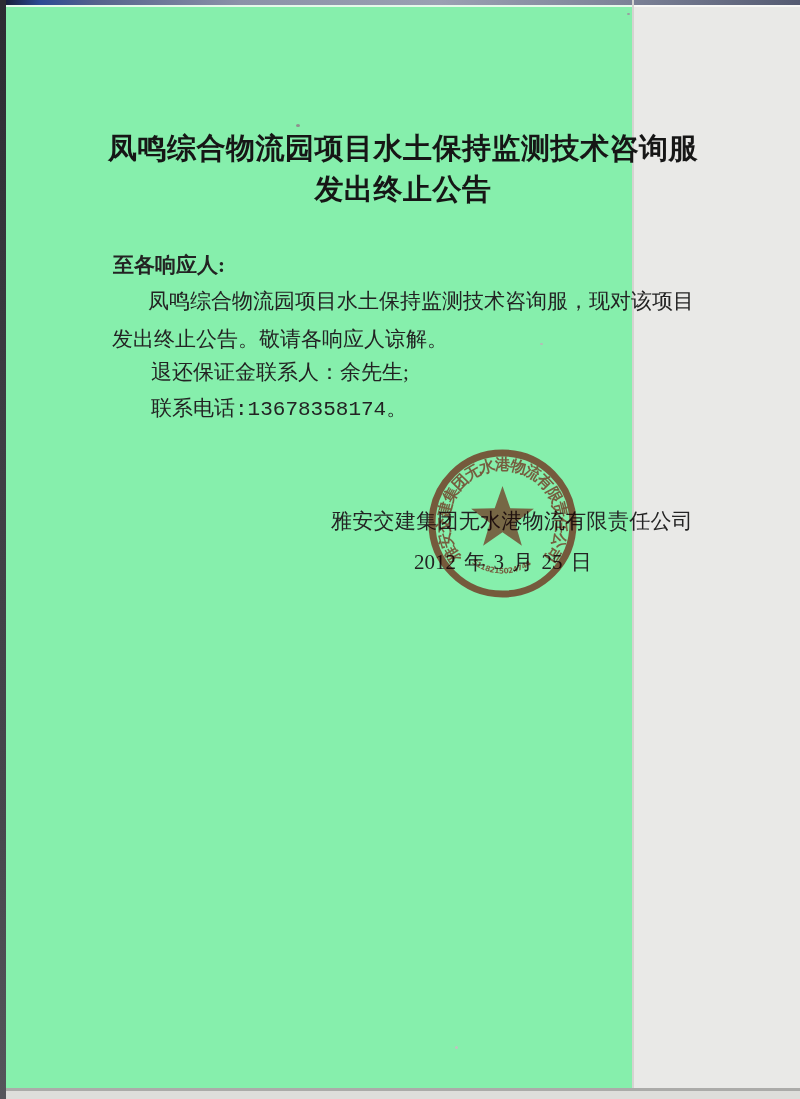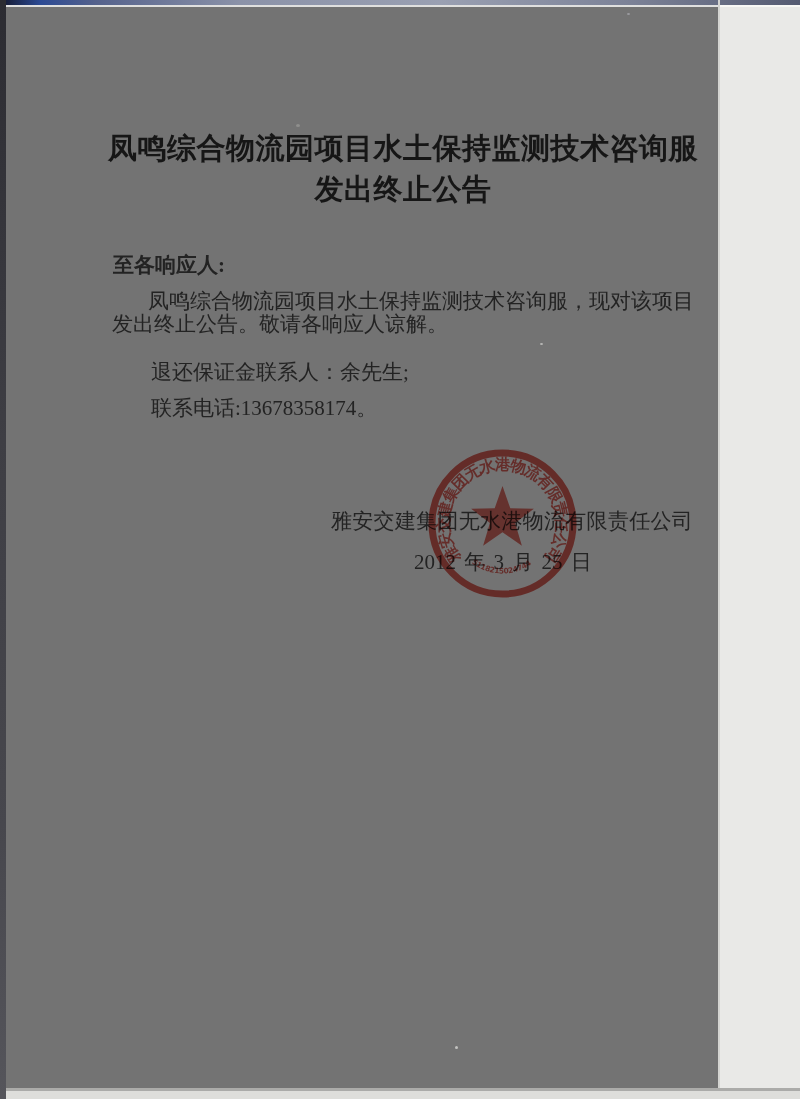--- a/index.html
+++ b/index.html
@@ -4,22 +4,22 @@
 <style>
   html,body{margin:0;padding:0;}
   body{
     width:800px;height:1099px;
     background:#e9e9e7;
     font-family:"Liberation Serif","DejaVu Serif",serif;
     overflow:hidden;
   }
   .paper{
     position:relative;
-    width:720px;height:1099px;
-    background:#737373;
+    width:634px;height:1099px;
+    background:#86efac;
     color:#222;
   }
   
   .edge-top{
     position:absolute;left:0;top:0;width:800px;height:5px;
     background:linear-gradient(90deg,#14172b 0%,#2c4a94 5%,#55628c 12%,#8b92a8 30%,#9aa0b2 55%,#7d8398 78%,#555b72 100%);
   }
   .edge-top-highlight{
     position:absolute;left:0;top:5px;width:800px;height:2px;
     background:#fbfbfa;opacity:.8;
@@ -52,23 +52,23 @@
   }
   
   .bodyline{
     position:absolute;
     font-size:21px;
     white-space:nowrap;
     color:#232323;
   }
   .l-salutation{left:113px;top:251px;font-weight:bold;}
   .l-para1{left:148px;top:287px;}
-  .l-para2{left:112px;top:310px;}
+  .l-para2{left:112px;top:325px;}
   .l-refund{left:151px;top:358px;}
-  .l-phone{left:151px;top:394px;}
+  .l-phone{left:151px;top:394px;font-family:Liberation Mono, monospace;}
   .l-company{left:331px;top:507px;letter-spacing:0.3px;}
   .l-date{left:414px;top:548px;word-spacing:3px;}
   
   .seal{
     position:absolute;left:427px;top:448px;width:151px;height:151px;
     mix-blend-mode:multiply;
     opacity:.92;
     z-index:3;
   }
   .seal svg{display:block;}

